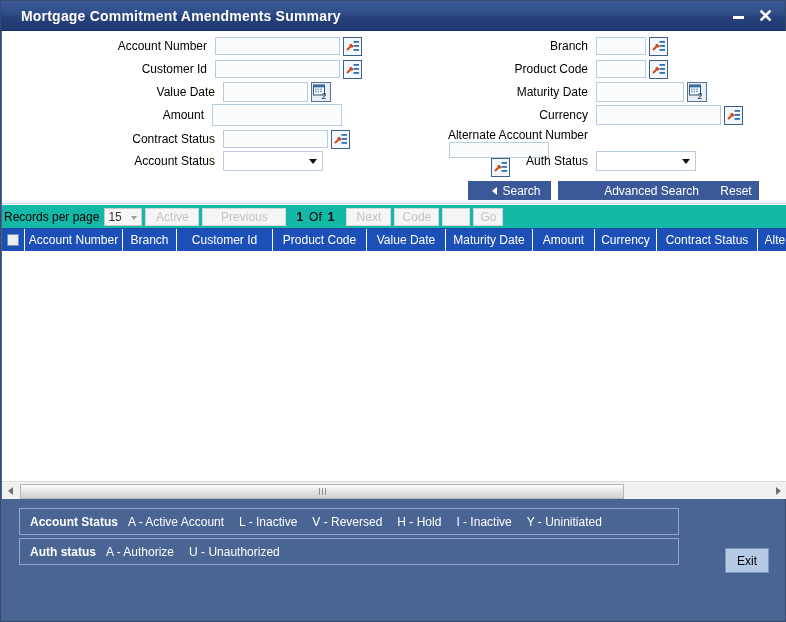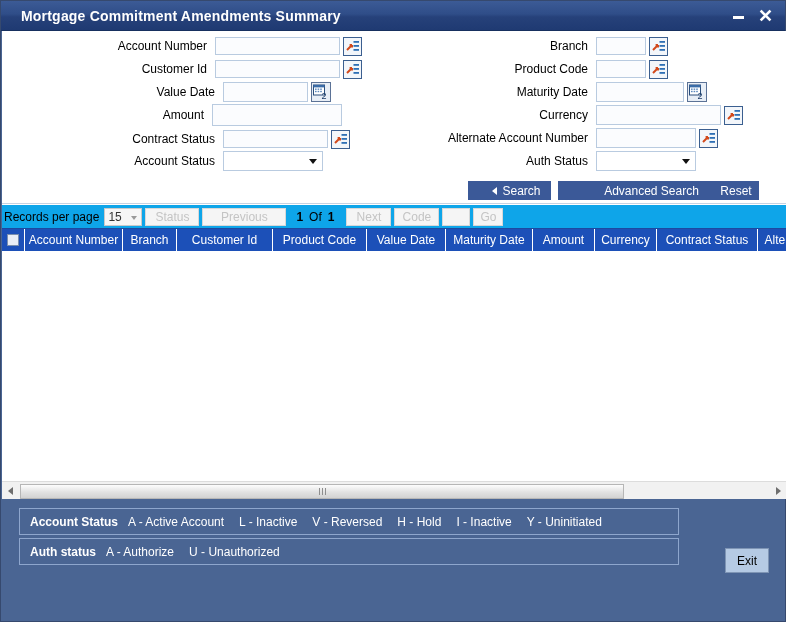--- a/index.html
+++ b/index.html
@@ -209,21 +209,21 @@
     background: #c6d2e2;
   }
 
   
   #pagebar {
     position: absolute;
     top: 174px;
     left: 0;
     width: 784px;
     height: 23px;
-    background: #0ea5e9;
+    background: #14b8a6;
     display: flex;
     align-items: center;
     font-size: 12px;
   }
   #rpp-label {
     margin-left: 2px;
     color: #000;
     white-space: nowrap;
   }
   .rpp-select {
@@ -575,21 +575,21 @@
         <span class="lookup-btn">
           <svg width="17" height="17" viewBox="0 0 17 17">
             <path d="M3 12 L8 7 M8 7 L5.6 7 M8 7 L8 9.4" stroke="#d2491b" stroke-width="2" fill="none"></path>
             <rect x="9.5" y="3" width="5.5" height="1.8" fill="#2f6fb5"></rect>
             <rect x="9.5" y="7" width="5.5" height="1.8" fill="#2f6fb5"></rect>
             <rect x="9.5" y="11" width="5.5" height="1.8" fill="#2f6fb5"></rect>
           </svg>
         </span>
       </div>
 
-      <div class="frow" style="left:400px; top:97px;">
+      <div class="frow" style="left:400px; top:97px;flex-direction:column;">
         <div class="flabel" style="width:186px;">Alternate Account Number</div>
         <input class="finput" style="width: 100px; height: 20px;" value="">
         <span class="lookup-btn">
           <svg width="17" height="17" viewBox="0 0 17 17">
             <path d="M3 12 L8 7 M8 7 L5.6 7 M8 7 L8 9.4" stroke="#d2491b" stroke-width="2" fill="none"></path>
             <rect x="9.5" y="3" width="5.5" height="1.8" fill="#2f6fb5"></rect>
             <rect x="9.5" y="7" width="5.5" height="1.8" fill="#2f6fb5"></rect>
             <rect x="9.5" y="11" width="5.5" height="1.8" fill="#2f6fb5"></rect>
           </svg>
         </span>
@@ -619,21 +619,21 @@
     </div>
     <div id="divider"></div>
 
     <div id="pagebar">
       <span id="rpp-label">Records per page</span>
       <span class="rppwrap">
         <select class="rpp-select">
           <option>15</option>
         </select>
       </span>
-      <span class="pg-btn">Status</span>
+      <span class="pg-btn">Active</span>
       <span class="pg-btn" style="min-width:84px;">Previous</span>
       <span class="pg-count">1</span>
       <span class="pg-of">Of</span>
       <span class="pg-count" style="margin-left:6px;">1</span>
       <span class="pg-btn" style="min-width:45px; margin-left:6px;">Next</span>
       <span class="pg-btn" style="min-width:45px;">Code</span>
       <span class="pg-btn blank"></span>
       <span class="pg-btn" style="min-width:30px;">Go</span>
     </div>
 

